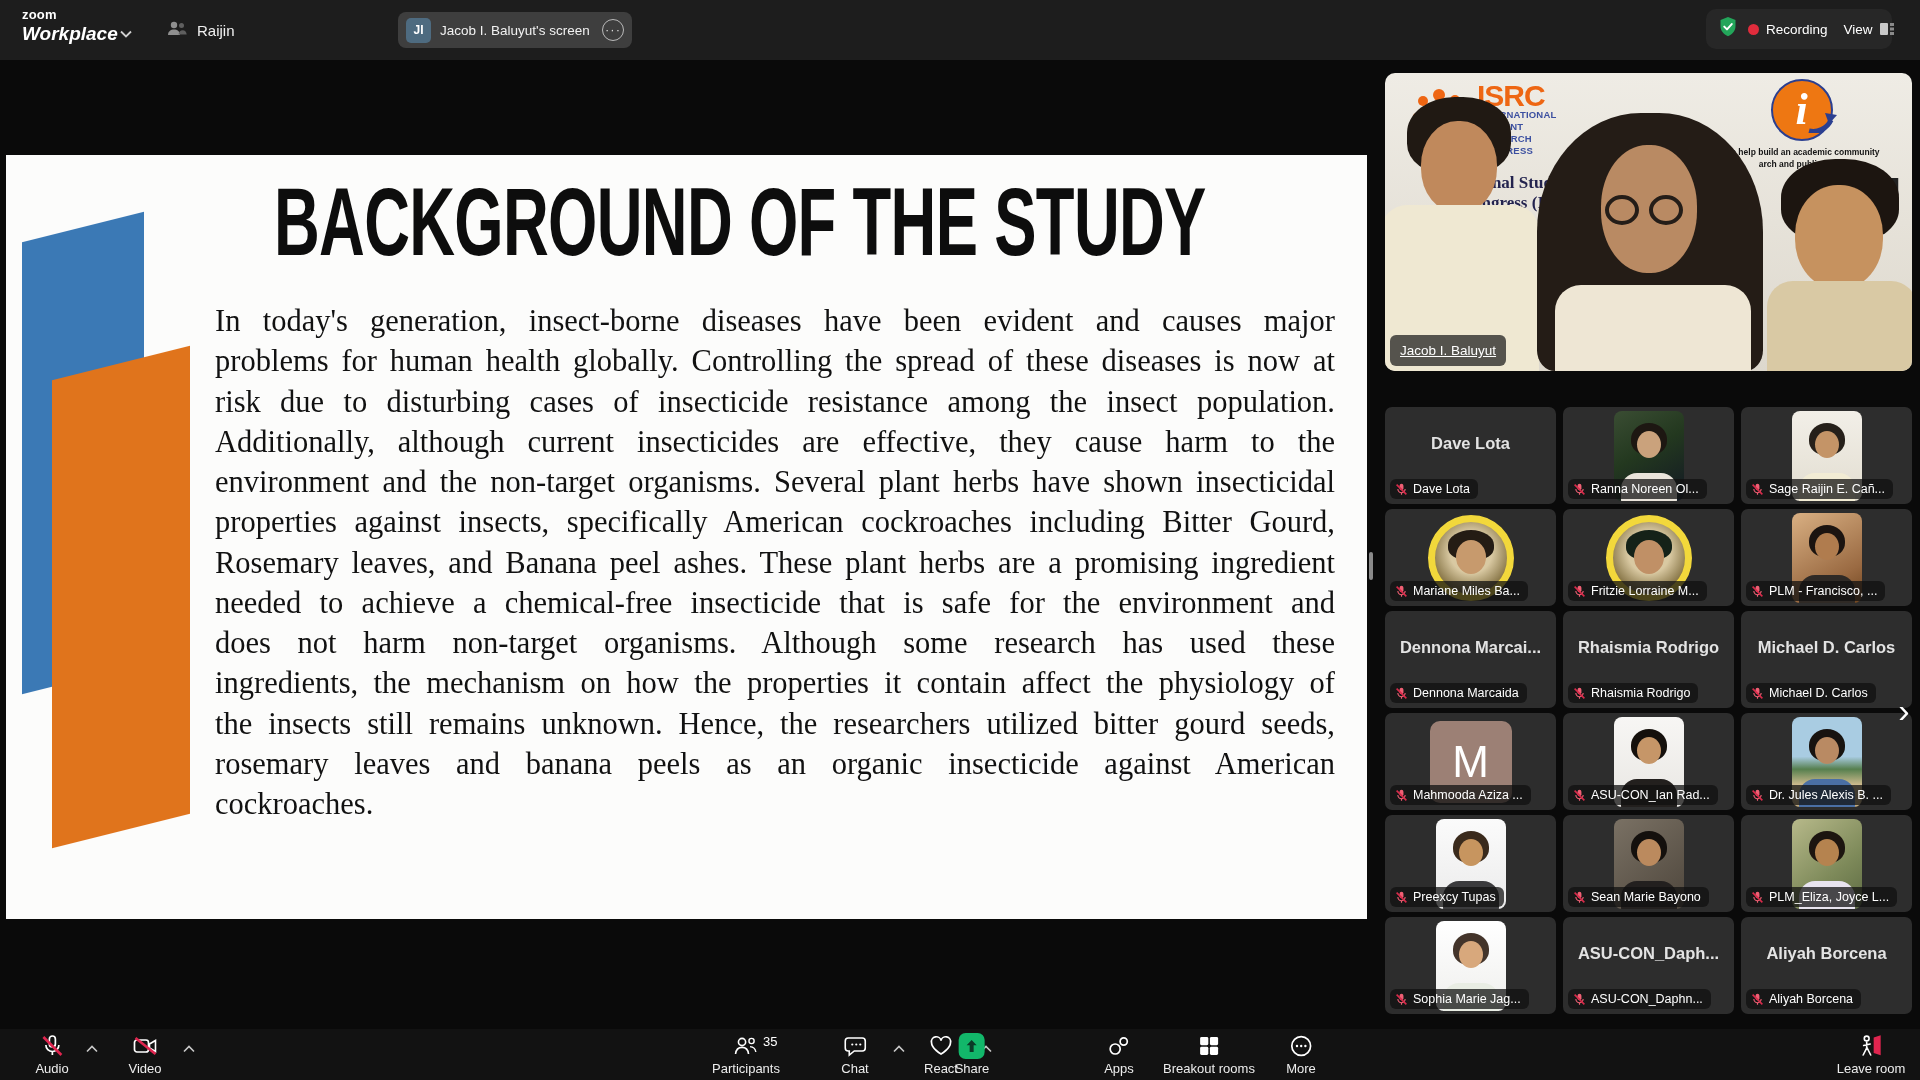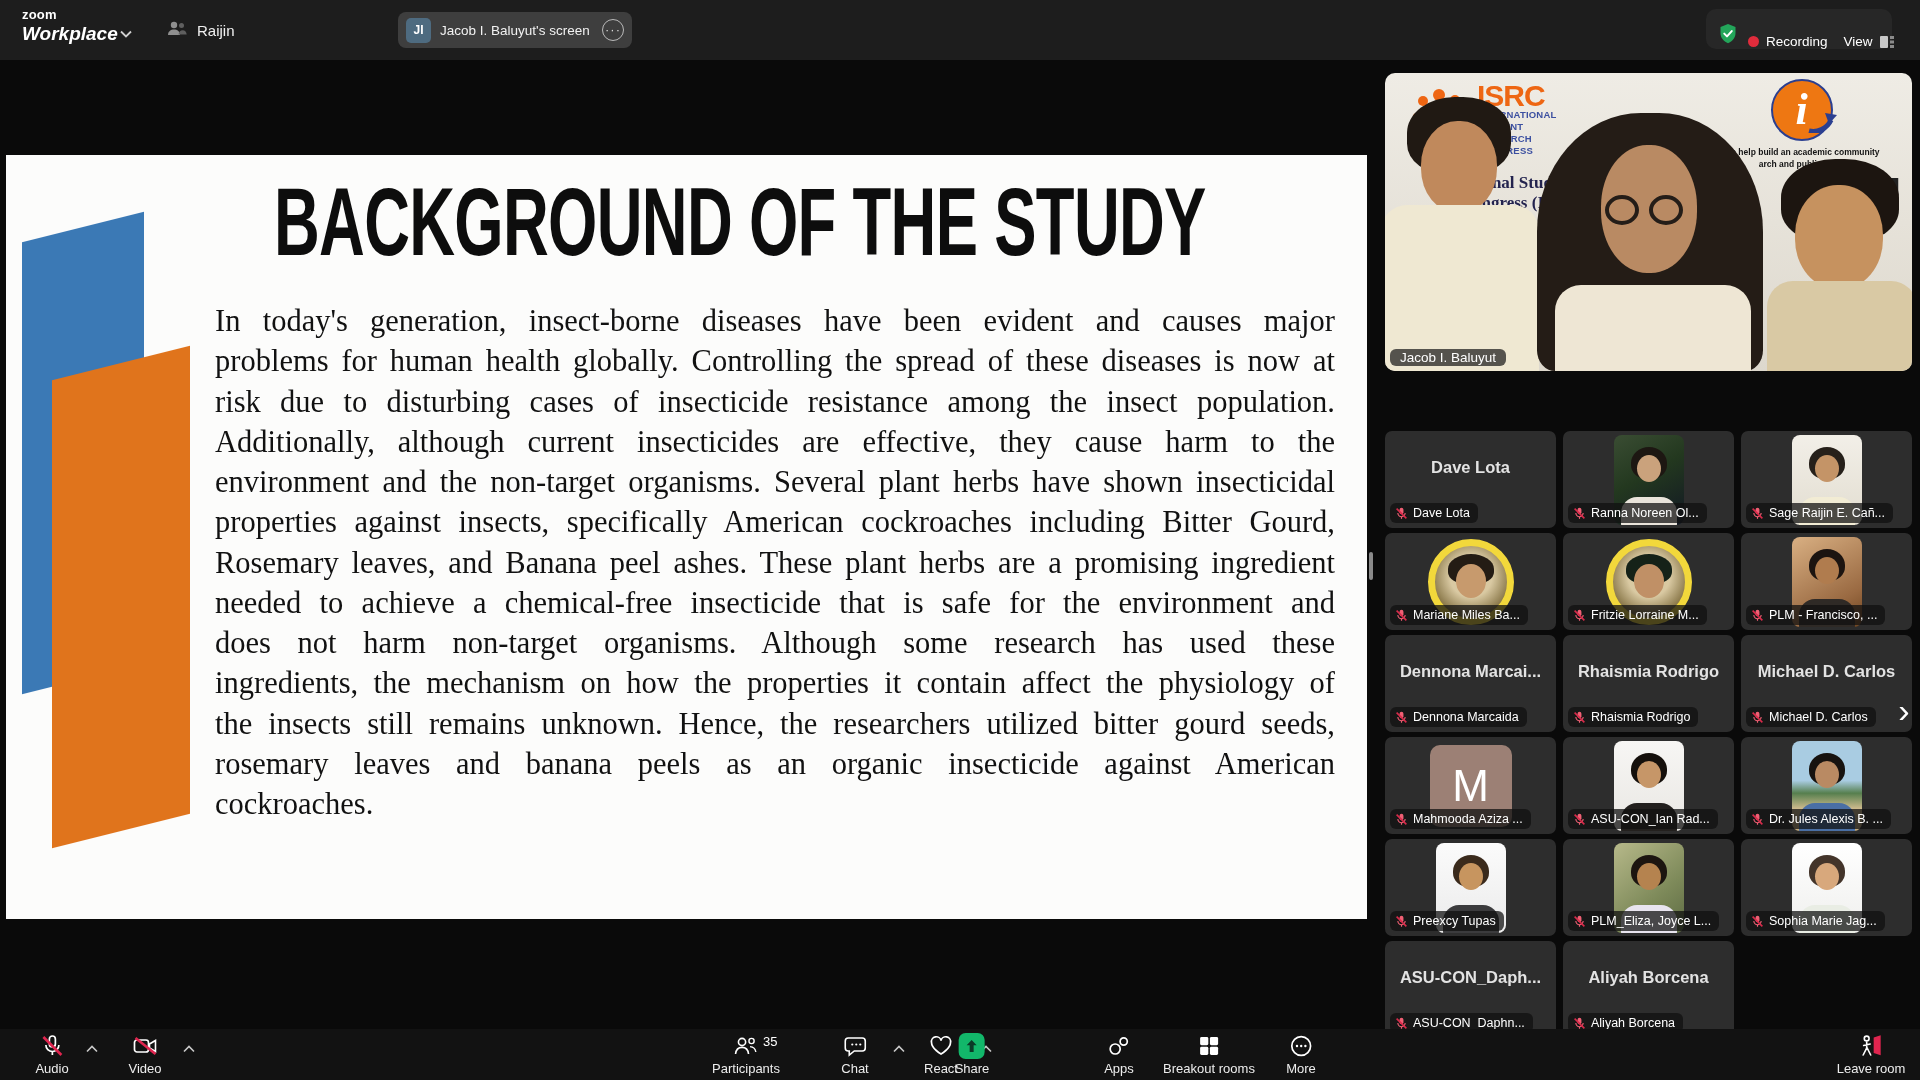--- a/index.html
+++ b/index.html
@@ -9,21 +9,21 @@
   #topbar { position:absolute; left:0; top:0; width:1920px; height:60px; background:#1d1d1d; color:#fff; }
   .brand { position:absolute; left:22px; top:8px; line-height:1; }
   .brand .b1 { font-size:13px; font-weight:700; letter-spacing:.2px; }
   .brand .b2 { font-size:19px; font-weight:700; margin-top:3px;font-style:italic; }
   .brand-chev { position:absolute; left:120px; top:24px; color:#cfcfcf; }
   .meeting { position:absolute; left:158px; top:14px; display:flex; align-items:center; gap:9px; font-size:15px; color:#f0f0f0; padding:6px 8px; border-radius:8px; }
   .screen-pill { position:absolute; left:398px; top:12px; width:234px; height:36px; background:#3e3e3e; border-radius:8px; display:flex; align-items:center; gap:9px; padding:0 8px; }
   .ji-badge { width:25px; height:25px; border-radius:5px; background:#4e6b80; color:#fff; font-size:12px; font-weight:700; display:flex; align-items:center; justify-content:center; }
   .screen-pill .txt { font-size:13.5px; color:#f2f2f2; white-space:nowrap; }
   .pill-ellipsis { margin-left:auto; width:22px; height:22px; border:1.5px solid #b9b9b9; border-radius:50%; color:#dadada; font-size:13px; line-height:19px; text-align:center; letter-spacing:1px; }
-  .status-pill { position:absolute; left:1706px; top:9px; width:186px; height:40px; background:#272727; border-radius:10px; display:flex; align-items:flex-end; gap:10px; padding:0 12px; }
+  .status-pill { position:absolute; left:1706px; top:9px; width:186px; height:40px; background:#272727; border-radius:10px; display:flex; align-items:center; gap:10px; padding:0 12px; }
   .rec { display:flex; align-items:center; gap:7px; font-size:13.5px; color:#fff; }
   .rec-dot { width:11px; height:11px; border-radius:50%; background:#e02c3c; }
   .view-btn { display:flex; align-items:center; gap:6px; font-size:13.5px; color:#fff; margin-left:6px; }
 
   
   #slide { position:absolute; left:6px; top:155px; width:1361px; height:764px; background:#fcfcfb; overflow:hidden; }
   .ribbon { position:absolute; }
   .ribbon.blue { left:16px; top:72px; width:122px; height:452px; background:#3b79b5; transform:skewY(-14deg); }
   .ribbon.orange { left:46px; top:208px; width:138px; height:468px; background:#e0741c; transform:skewY(-14deg); }
   .slide-title-wrap { position:absolute; left:0; top:12px; width:1361px; text-align:center; }
@@ -49,24 +49,24 @@
   .iiari-i { color:#fff; font-family:"Liberation Serif", serif; font-style:italic; font-weight:700; font-size:44px; line-height:1; }
   .iiari-swoosh { position:absolute; right:-6px; bottom:2px; }
   .iiari-tag { font-size:8.5px; font-weight:700; color:#141414; line-height:1.4; margin-top:6px; white-space:nowrap; }
   .watermark { position:absolute; right:10px; top:96px; z-index:1; font-size:42px; font-weight:700; color:#222; letter-spacing:1px; }
   .person { position:absolute; z-index:2; }
   .p-hair { position:absolute; border-radius:46% 46% 40% 40%; background:var(--hair); }
   .p-face { position:absolute; border-radius:48%; background:var(--skin); }
   .p-body { position:absolute; border-radius:26px 26px 0 0; background:var(--shirt); }
   .glasses { position:absolute; z-index:3; display:flex; gap:10px; }
   .glasses span { width:34px; height:30px; border:4px solid #241d18; border-radius:50%; }
-  .name-pill { position:absolute; left:5px; bottom:5px; z-index:4; background:rgba(25,25,25,.72); color:#fff; font-size:13.5px; padding:1px 10px; border-radius:6px; }
+  .name-pill { position:absolute; left:5px; bottom:5px; z-index:4; background:rgba(25,25,25,.72); color:#fff; font-size:13.5px; padding:8px 10px; border-radius:6px;text-decoration:underline; }
 
   
-  #grid { position:absolute; left:1385px; top:407px; display:grid; grid-template-columns:repeat(3,171px); grid-auto-rows:97px; gap:5px 7px;margin-top:24px; }
+  #grid { position:absolute; left:1385px; top:407px; display:grid; grid-template-columns:repeat(3,171px); grid-auto-rows:97px; gap:5px 7px; }
   .tile { position:relative; background:#2d2d2d; border-radius:7px; overflow:hidden; }
   .cname { position:absolute; left:6px; right:6px; top:0; bottom:24px; display:flex; align-items:center; justify-content:center; font-size:16.5px; font-weight:700; color:#e3e3e3; white-space:nowrap; overflow:hidden; }
   .plabel { position:absolute; left:5px; bottom:5px; display:flex; align-items:center; gap:5px; background:rgba(16,16,16,.74); border-radius:6px; padding:3px 8px 3px 5px; max-width:160px; }
   .plabel span { font-size:12.5px; color:#fff; white-space:nowrap; overflow:hidden; }
   .photo { position:absolute; left:50%; top:50%; transform:translate(-50%,-50%); width:70px; height:90px; border-radius:8px; background:var(--pbg); overflow:hidden; }
   .photo .hair { position:absolute; left:50%; top:12px; transform:translateX(-50%); width:36px; height:32px; border-radius:50% 50% 44% 44%; background:var(--hair); }
   .photo .face { position:absolute; left:50%; top:20px; transform:translateX(-50%); width:24px; height:27px; border-radius:50%; background:var(--skin); }
   .photo .body { position:absolute; left:50%; bottom:-8px; transform:translateX(-50%); width:56px; height:36px; border-radius:16px 16px 0 0; background:var(--shirt); }
   .badge-photo { position:absolute; left:50%; top:50%; transform:translate(-50%,-50%); width:86px; height:86px; border-radius:50%; border:7px solid #f2d83b; background:radial-gradient(circle at 50% 42%, #d9c9a2 0 38%, #8d7b4d 70%, #6e5d33); overflow:hidden; }
   .badge-photo .face { position:absolute; left:50%; top:18px; transform:translateX(-50%); width:30px; height:34px; border-radius:50%; background:var(--skin); }
@@ -419,20 +419,36 @@
       <svg width="13" height="13" viewBox="0 0 16 16">
           <rect x="5.6" y="1" width="4.8" height="8" rx="2.4" fill="#ef6074"></rect>
           <path d="M3.5 7.5a4.5 4.5 0 0 0 9 0" stroke="#ef6074" stroke-width="1.4" fill="none"></path>
           <line x1="8" y1="12" x2="8" y2="14.6" stroke="#ef6074" stroke-width="1.4"></line>
           <line x1="2" y1="2" x2="14" y2="14" stroke="#d92b4b" stroke-width="2"></line>
         </svg>
       <span>Preexcy Tupas</span>
     </div>
   </div>
 
+  <div class="tile">
+    <div class="photo ph-sean">
+        <span class="hair"></span>
+        <span class="face"></span>
+        <span class="body"></span>
+      </div>
+    <div class="plabel">
+      <svg width="13" height="13" viewBox="0 0 16 16">
+          <rect x="5.6" y="1" width="4.8" height="8" rx="2.4" fill="#ef6074"></rect>
+          <path d="M3.5 7.5a4.5 4.5 0 0 0 9 0" stroke="#ef6074" stroke-width="1.4" fill="none"></path>
+          <line x1="8" y1="12" x2="8" y2="14.6" stroke="#ef6074" stroke-width="1.4"></line>
+          <line x1="2" y1="2" x2="14" y2="14" stroke="#d92b4b" stroke-width="2"></line>
+        </svg>
+      <span>Sean Marie Bayono</span>
+    </div>
+  </div>
 
   <div class="tile">
     <div class="photo ph-eliza">
         <span class="hair"></span>
         <span class="face"></span>
         <span class="body"></span>
       </div>
     <div class="plabel">
       <svg width="13" height="13" viewBox="0 0 16 16">
           <rect x="5.6" y="1" width="4.8" height="8" rx="2.4" fill="#ef6074"></rect>

